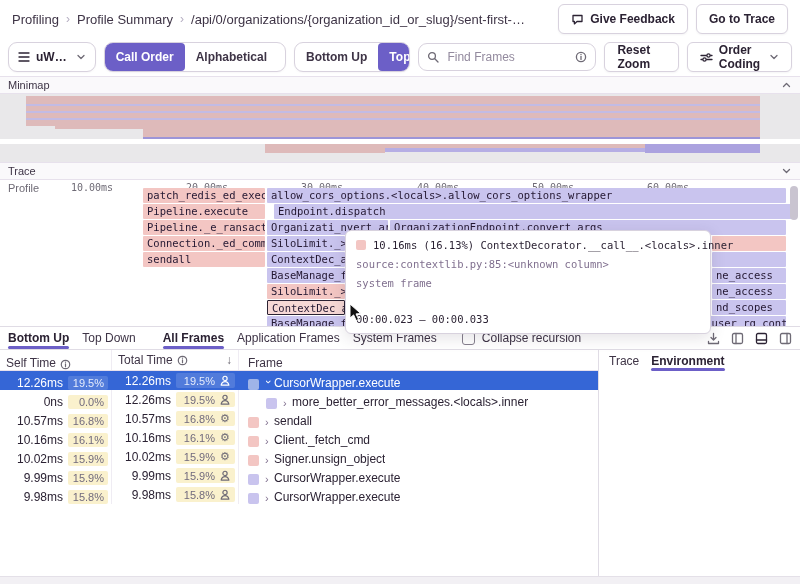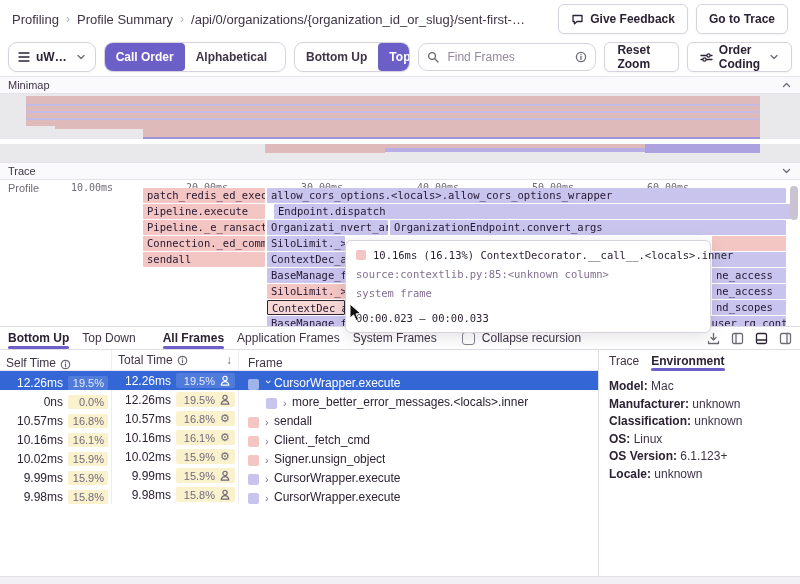--- a/index.html
+++ b/index.html
@@ -63,27 +63,27 @@
   .flame{position:absolute;left:0;top:180px;width:800px;height:146px;overflow:hidden;}
   .frame{position:absolute;height:15px;line-height:15px;font-family:"DejaVu Sans Mono",monospace;
          font-size:10.5px;color:#231731;padding:0 4px;box-sizing:border-box;overflow:hidden;
          white-space:nowrap;border-radius:1px;cursor:default;}
   .frame.pink{background:#f3c6c3;}
   .frame.purple{background:#c9c4ee;}
   .frame.selected{background:#f6d8d5;border:1px solid #2b2233;z-index:5;}
   .vscroll{position:absolute;right:2px;top:186px;width:8px;height:34px;background:#c9c4d0;border-radius:4px;}
 
   
-  .tooltip{position:absolute;left:345px;top:240px;width:366px;box-sizing:border-box;background:#fff;
+  .tooltip{position:absolute;left:345px;top:230px;width:366px;box-sizing:border-box;background:#fff;
            border:1px solid #d8d2de;border-radius:6px;box-shadow:0 4px 16px rgba(43,34,51,.13);
            padding:8px 10px;z-index:20;font-family:"DejaVu Sans Mono",monospace;font-size:10.5px;}
   .tooltip .tt-line1{display:flex;align-items:center;gap:7px;color:#2b2233;white-space:nowrap;}
   .tt-swatch{width:10px;height:10px;border-radius:2px;background:#f3c6c3;flex:none;}
   .tooltip .tt-dim{color:#80708f;margin-top:7px;white-space:nowrap;}
-  .tooltip .tt-range{color:#2b2233;margin-top:13px;white-space:nowrap;}
+  .tooltip .tt-range{color:#2b2233;margin-top:24px;white-space:nowrap;}
 
   .cursor{position:absolute;left:348px;top:303px;z-index:40;}
 
   
   .bpanel{position:absolute;left:0;top:326px;width:800px;height:258px;background:#fff;border-top:1px solid #e0dce5;box-sizing:border-box;}
   .tabbar{height:23px;display:flex;align-items:center;gap:13px;padding:0 8px;border-bottom:1px solid #e0dce5;box-sizing:border-box;}
   .ptab{position:relative;font-size:12px;color:#3e3446;height:22px;display:flex;align-items:center;cursor:default;white-space:nowrap;}
   .ptab.active{font-weight:700;color:#2b2233;}
   .ptab.active::after{content:"";position:absolute;left:0;right:0;bottom:0;height:3px;background:#6C5FC7;border-radius:2px;}
   .tab-gap{margin-left:14px;}
@@ -519,25 +519,17 @@
             </div>
           </div>
         </div>
     </div>
 
     <div class="side">
       <div class="side-tabs">
         <div class="stab">Trace</div>
         <div class="stab active">Environment</div>
       </div>
-      <div class="side-details">
-          <div><b>Model:</b> Mac</div>
-          <div><b>Manufacturer:</b> unknown</div>
-          <div><b>Classification:</b> unknown</div>
-          <div><b>OS:</b> Linux</div>
-          <div><b>OS Version:</b> 6.1.123+</div>
-          <div><b>Locale:</b> unknown</div>
-        </div>
     </div>
   </div>
 
   <div class="hscroll"></div>
 </div>
 
 </body></html>

